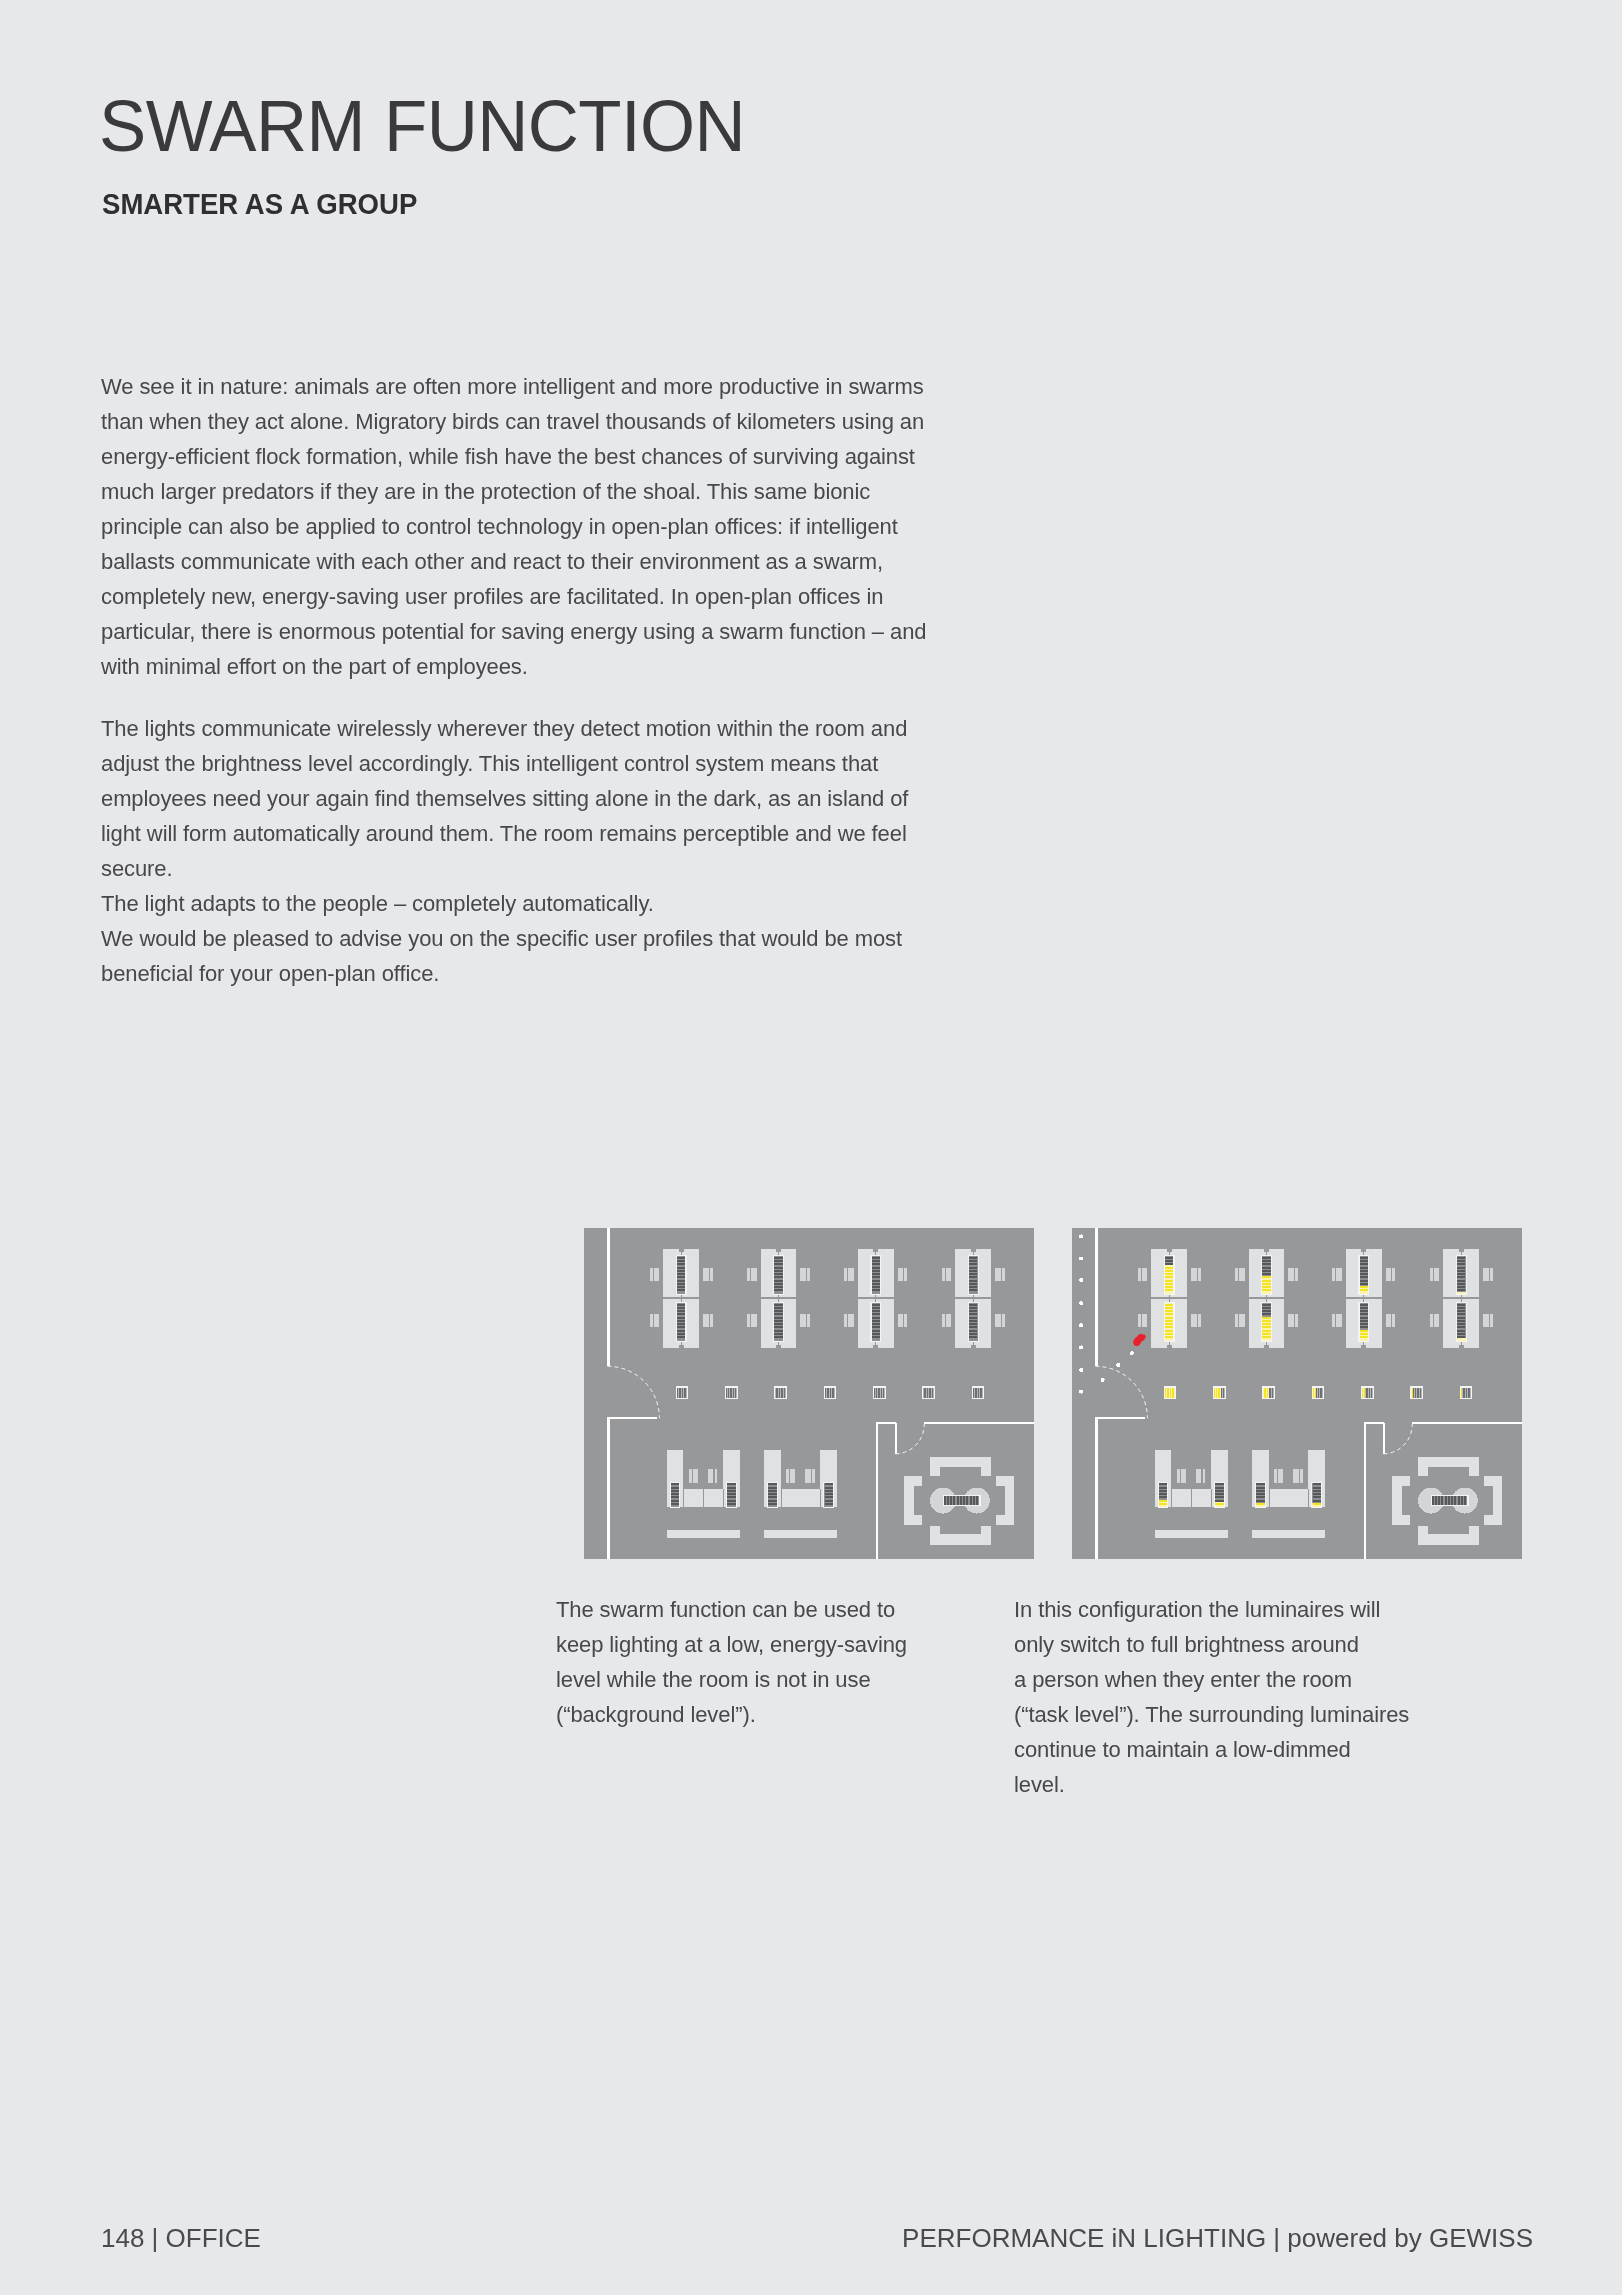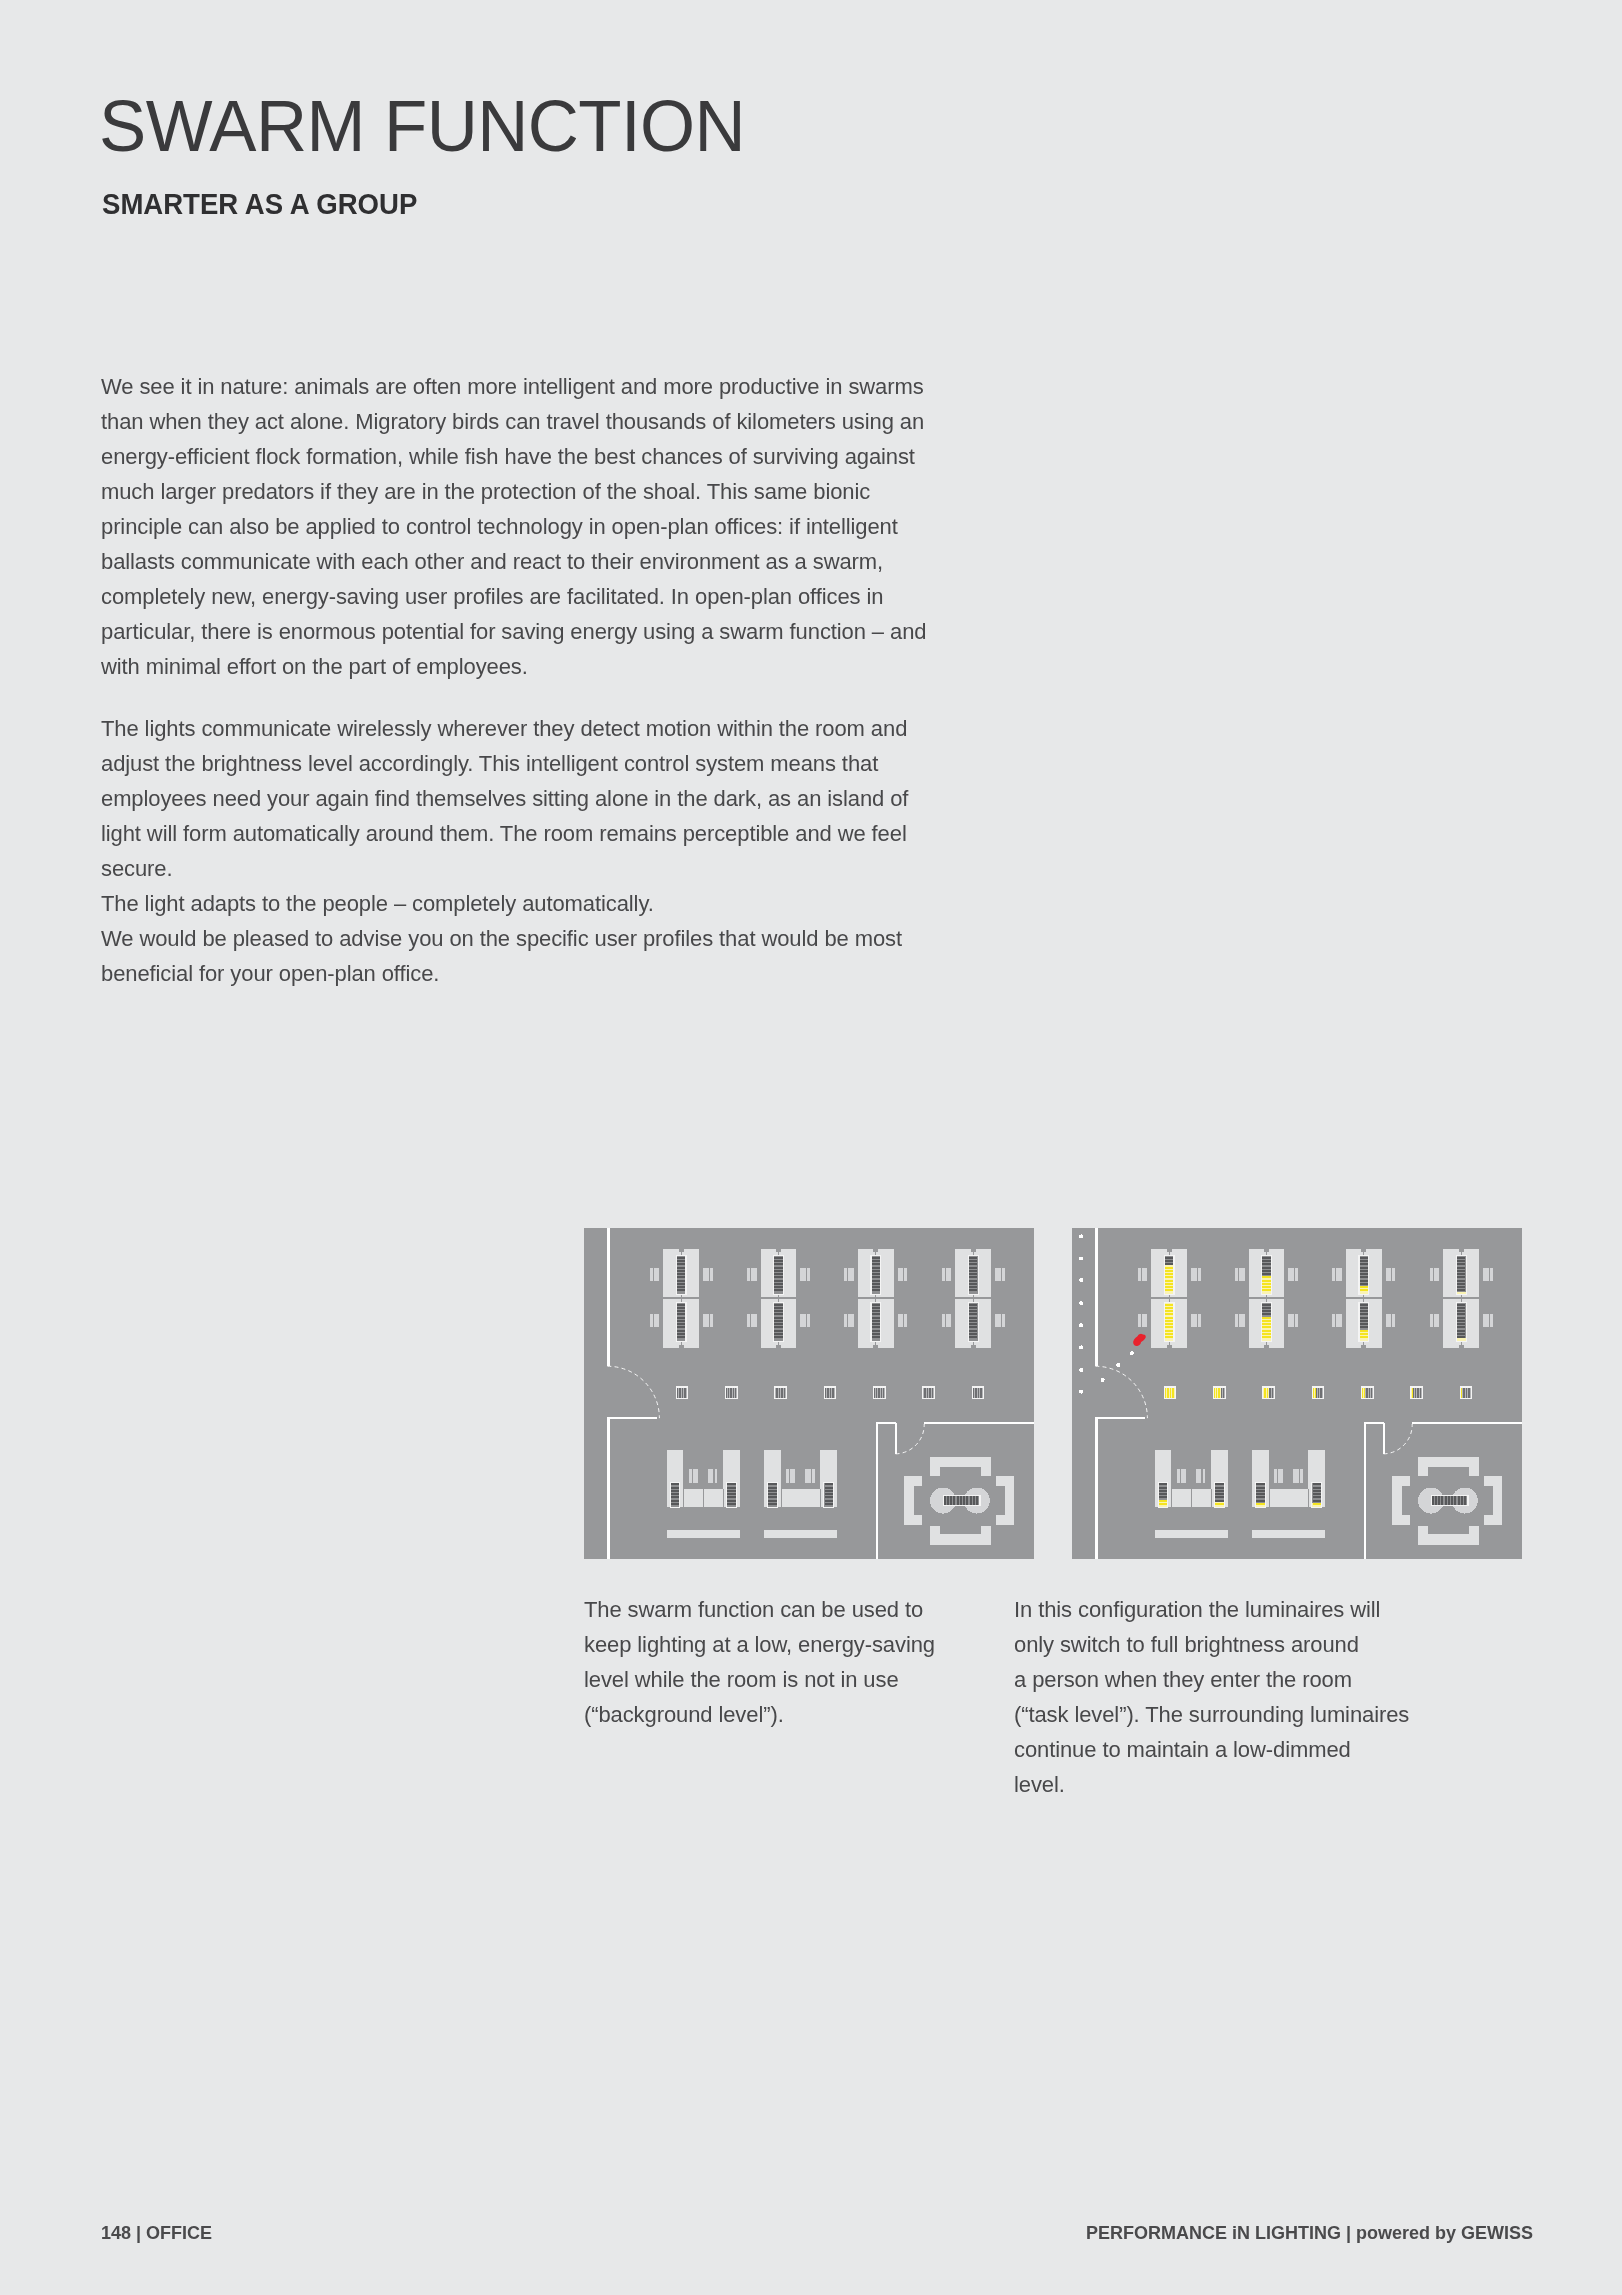--- a/index.html
+++ b/index.html
@@ -25,25 +25,25 @@
   .para,.caption{
     position:absolute;
     font-size:22px;line-height:35px;font-weight:300;
     color:#48484a;letter-spacing:-0.1px;white-space:nowrap;
   }
   .p1{left:95px;top:369px;}
   .p2{left:95px;top:711px;}
   .plan{position:absolute;width:450px;height:331px;}
   .plan-left{left:578px;top:1228px;}
   .plan-right{left:1066px;top:1228px;}
-  .cap-left{left:578px;top:1592px;}
+  .cap-left{left:550px;top:1592px;}
   .cap-right{left:1008px;top:1592px;}
   .footer-left,.footer-right{
     position:absolute;top:2223px;
-    font-size:18px;font-weight:700;color:#4a4a4c;white-space:nowrap;
+    font-size:26px;font-weight:400;color:#4a4a4c;white-space:nowrap;
   }
   .footer-left{left:95px;}
   .footer-right{right:96px;text-align:right;}
 </style>
 </head>
 <body>
 
 <div class="page">
 
   <h1 class="title">SWARM FUNCTION</h1>

